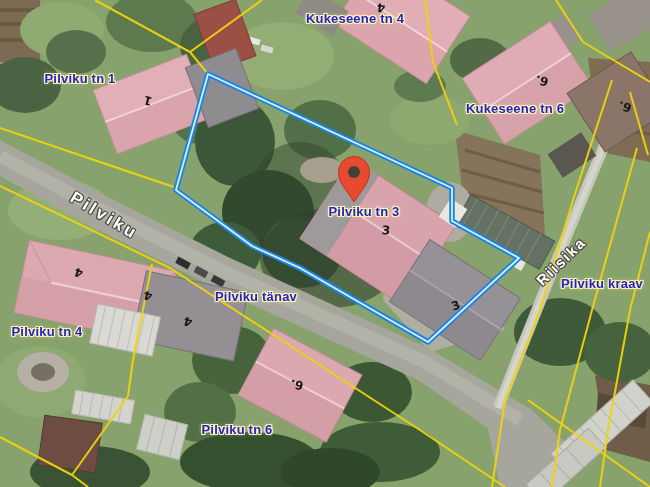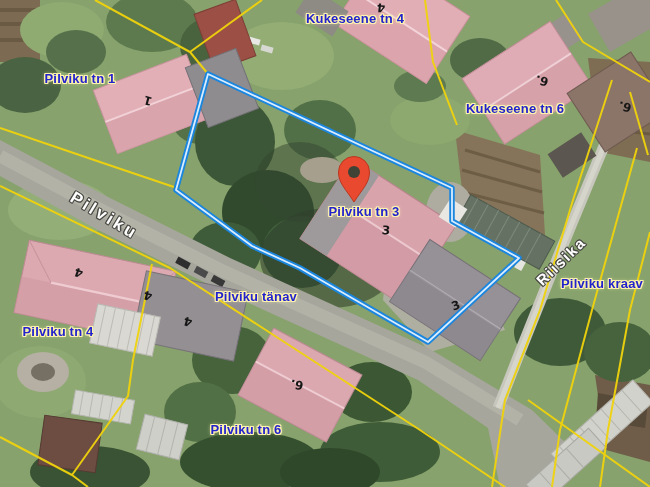--- a/index.html
+++ b/index.html
@@ -286,17 +286,17 @@
   </svg>
 
   <div class="street" style="left:104px;top:216px;transform:translate(-50%,-50%) rotate(31deg);">Pilviku</div>
   <div class="street" style="left:561px;top:261px;font-size:15px;letter-spacing:2px;transform:translate(-50%,-50%) rotate(-44deg);">Riisika</div>
 
   <div class="addr" style="left:323px;top:18px;margin-left:32px;">Kukeseene tn 4</div>
   <div class="addr" style="left:80px;top:78px;">Pilviku tn 1</div>
   <div class="addr" style="left:515px;top:108px;">Kukeseene tn 6</div>
   <div class="addr" style="left:342px;top:211px;margin-left:22px;">Pilviku tn 3</div>
   <div class="addr" style="left:256px;top:296px;">Pilviku tänav</div>
-  <div class="addr" style="left:58px;top:331px;">Pilviku tn 4</div>
-  <div class="addr" style="left:246px;top:429px;">Pilviku tn 6</div>
+  <div class="addr" style="left:47px;top:331px;">Pilviku tn 4</div>
+  <div class="addr" style="left:237px;top:429px;">Pilviku tn 6</div>
   <div class="addr" style="left:602px;top:283px;">Pilviku kraav</div>
 
 </div>
 
 </body></html>

